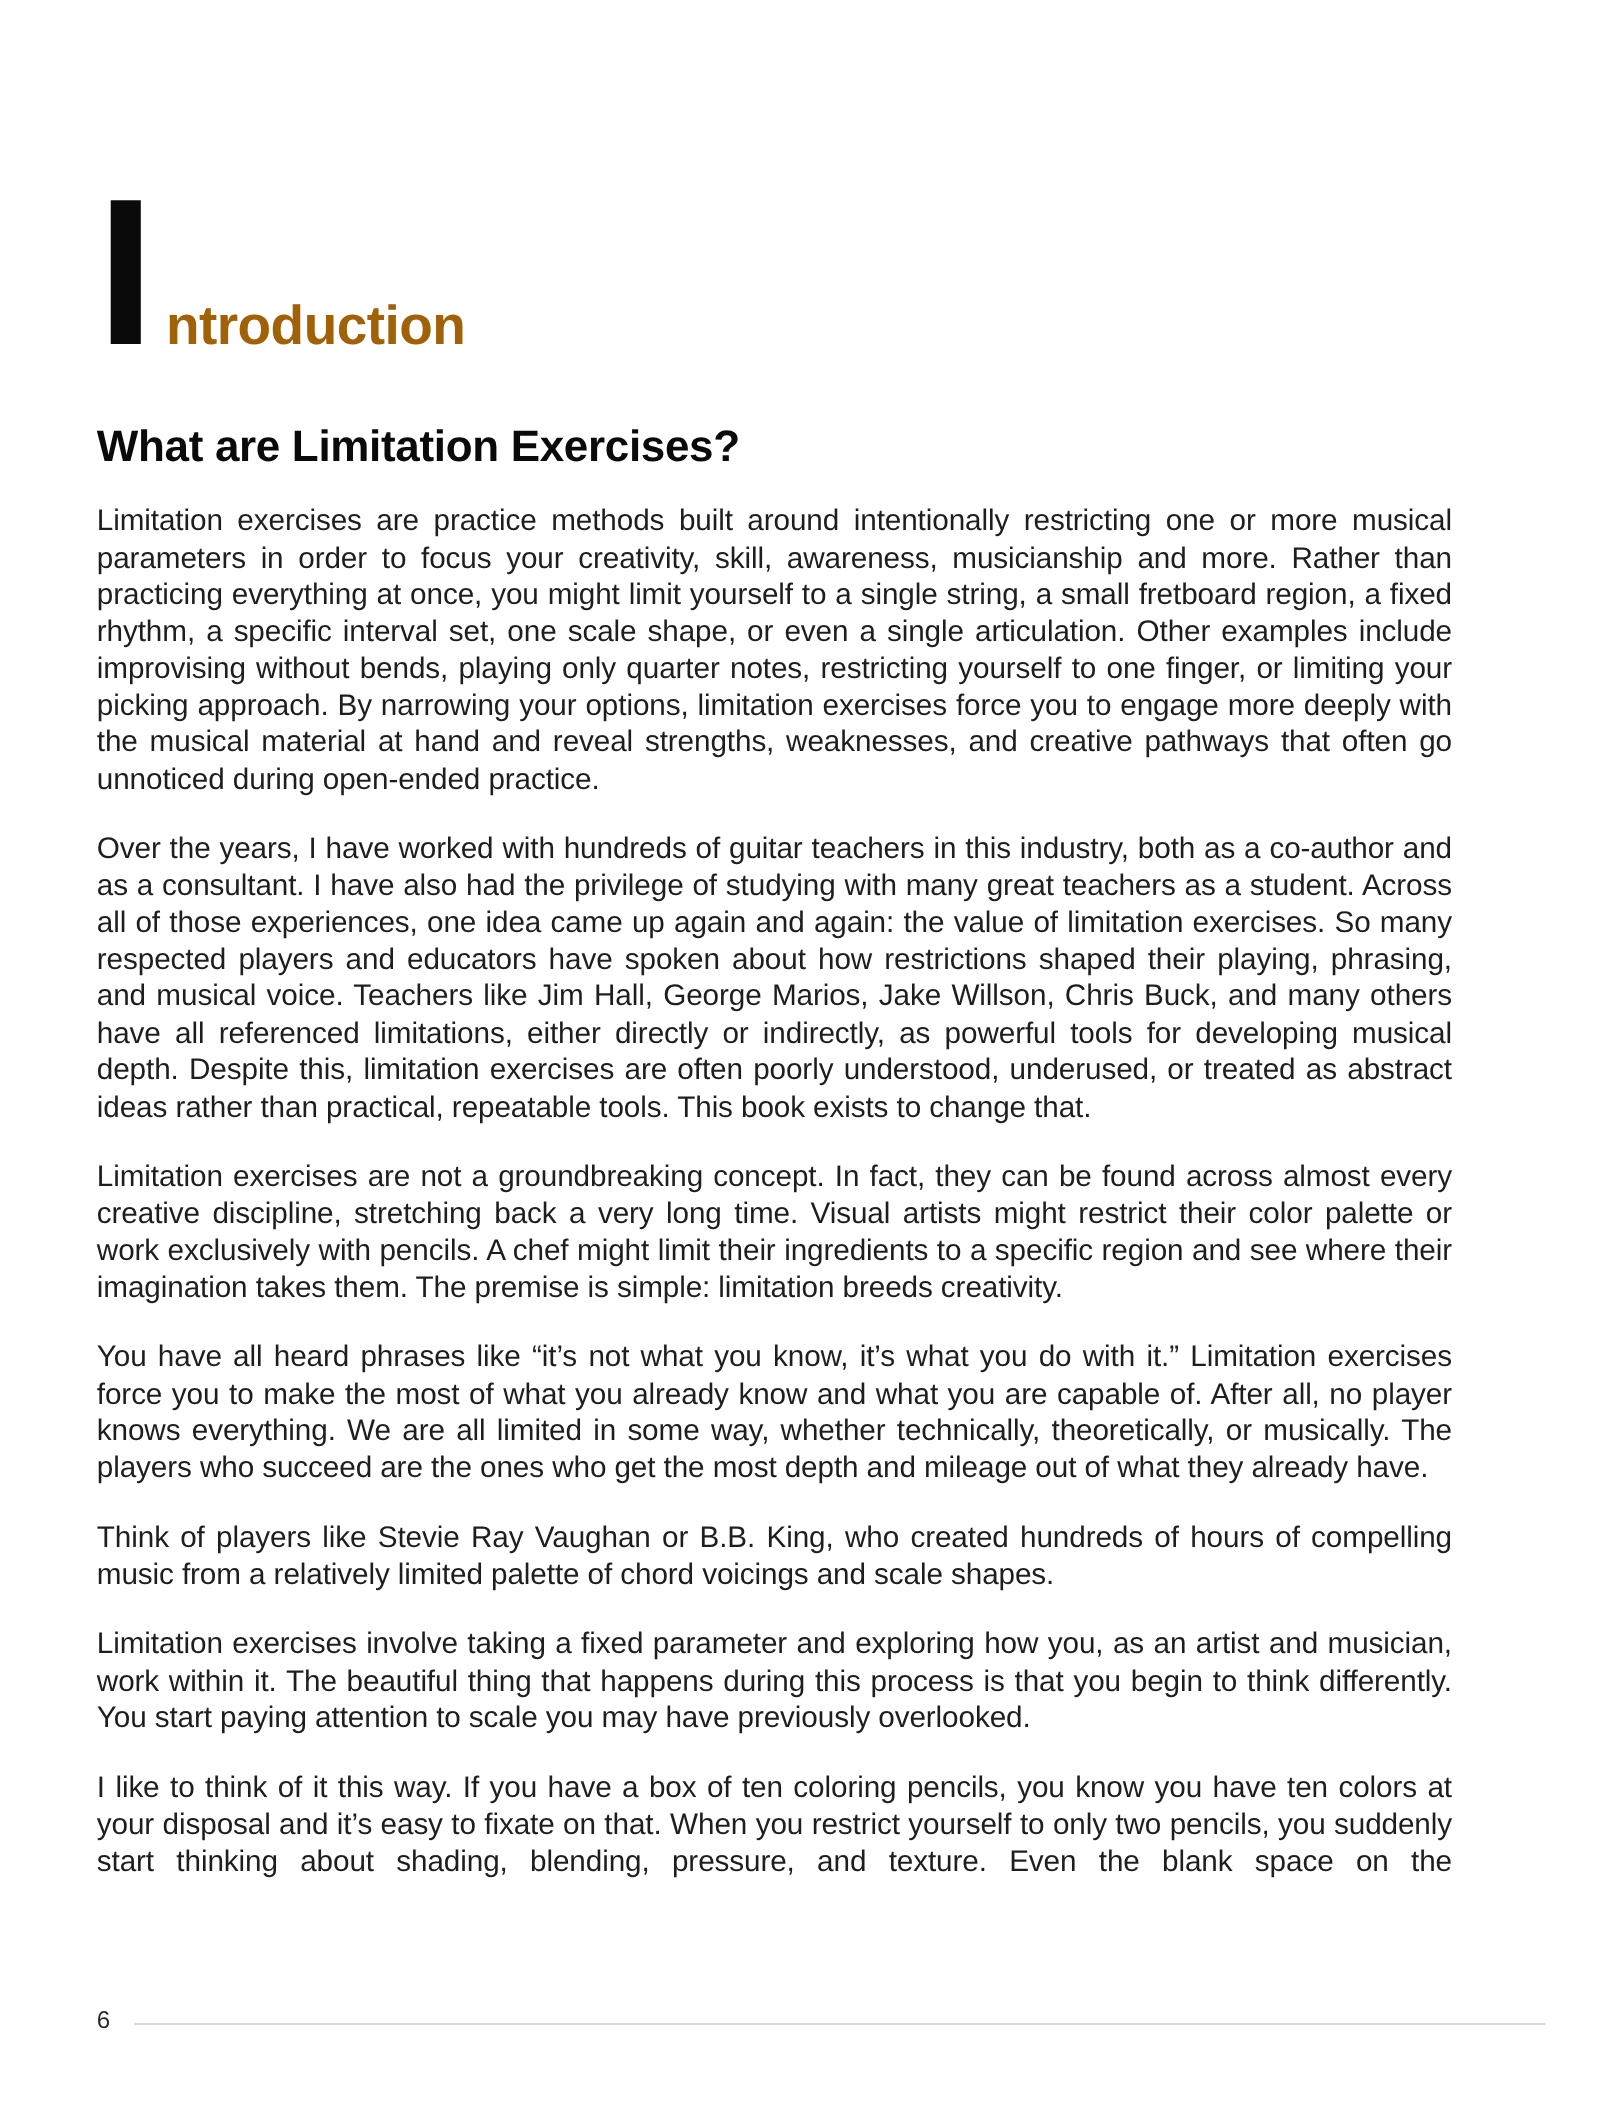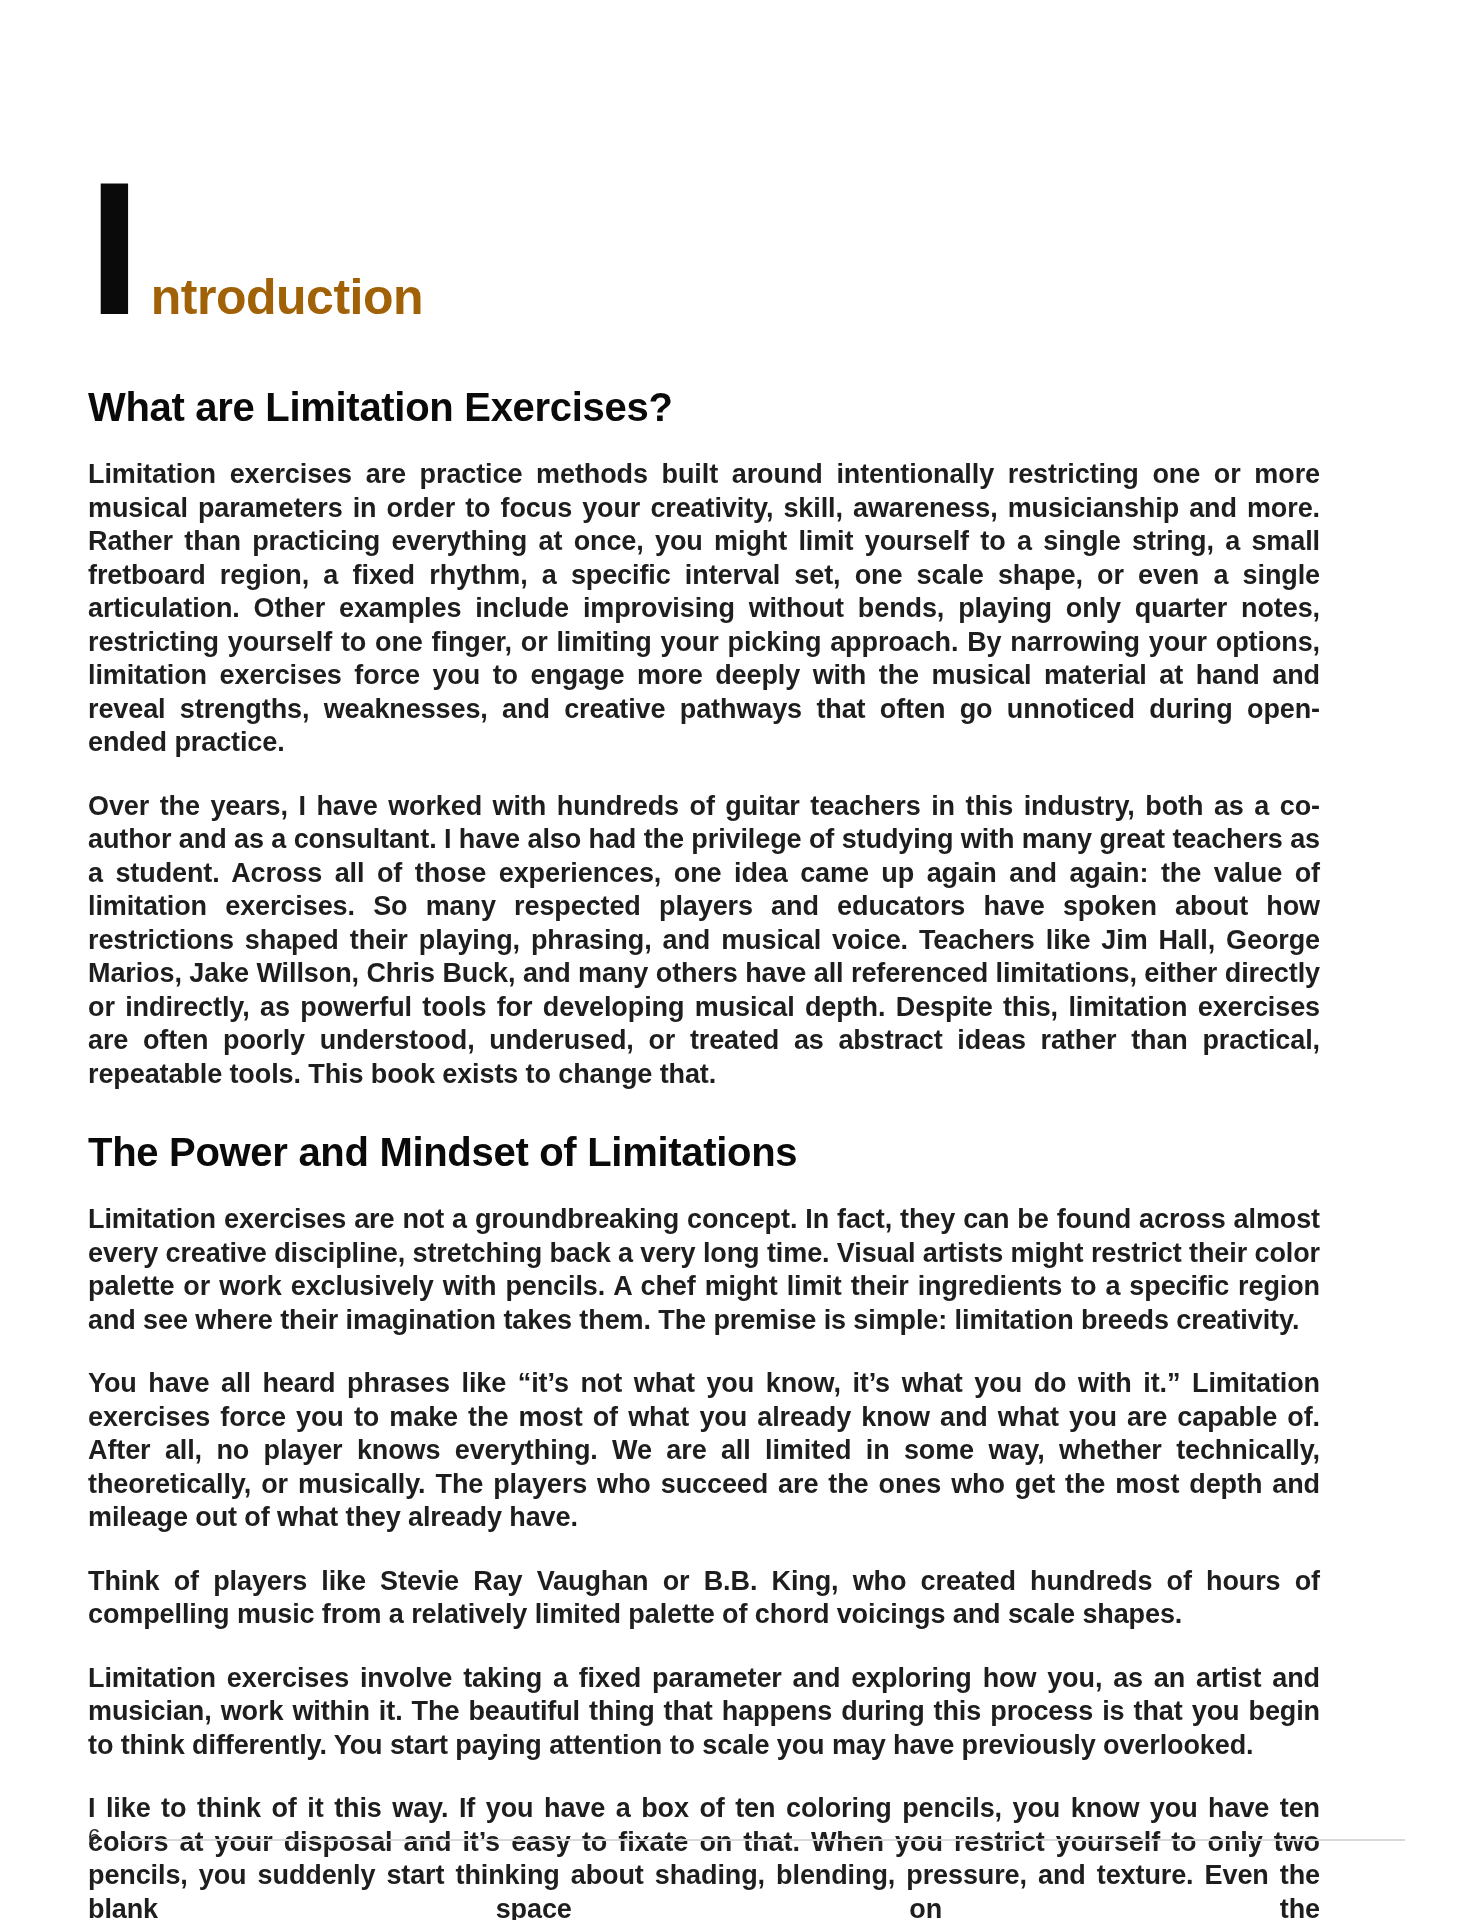--- a/index.html
+++ b/index.html
@@ -51,21 +51,20 @@
     letter-spacing: -0.3px;
     margin: 42px 0 32px 0;
   }
   p.body-paragraph {
     font-size: 27px;
     line-height: 33.5px;
     letter-spacing: -0.1px;
     text-align: justify;
     margin: 0 0 30px 0;
     color: #1e1e1e;
-    font-weight: bold;
   }
   
   p.body-paragraph.continued {
     text-align-last: justify;
     margin-bottom: 2px;
   }
   .page-footer {
     position: absolute;
     left: 88px;
     right: 67px;
@@ -98,21 +97,20 @@
       <span class="dropcap">I</span>
       <span class="chapter-title">ntroduction</span>
     </div>
 
     <h2 class="section-heading">What are Limitation Exercises?</h2>
 
     <p class="body-paragraph">Limitation exercises are practice methods built around intentionally restricting one or more musical parameters in order to focus your creativity, skill, awareness, musicianship and more. Rather than practicing everything at once, you might limit yourself to a single string, a small fretboard region, a fixed rhythm, a specific interval set, one scale shape, or even a single articulation. Other examples include improvising without bends, playing only quarter notes, restricting yourself to one finger, or limiting your picking approach. By narrowing your options, limitation exercises force you to engage more deeply with the musical material at hand and reveal strengths, weaknesses, and creative pathways that often go unnoticed during open-ended practice.</p>
 
     <p class="body-paragraph">Over the years, I have worked with hundreds of guitar teachers in this industry, both as a co-author and as a consultant. I have also had the privilege of studying with many great teachers as a student. Across all of those experiences, one idea came up again and again: the value of limitation exercises. So many respected players and educators have spoken about how restrictions shaped their playing, phrasing, and musical voice. Teachers like Jim Hall, George Marios, Jake Willson, Chris Buck, and many others have all referenced limitations, either directly or indirectly, as powerful tools for developing musical depth. Despite this, limitation exercises are often poorly understood, underused, or treated as abstract ideas rather than practical, repeatable tools. This book exists to change that.</p>
 
-    <h2 class="section-heading">The Power and Mindset of Limitations</h2>
 
     <p class="body-paragraph">Limitation exercises are not a groundbreaking concept. In fact, they can be found across almost every creative discipline, stretching back a very long time. Visual artists might restrict their color palette or work exclusively with pencils. A chef might limit their ingredients to a specific region and see where their imagination takes them. The premise is simple: limitation breeds creativity.</p>
 
     <p class="body-paragraph">You have all heard phrases like “it’s not what you know, it’s what you do with it.” Limitation exercises force you to make the most of what you already know and what you are capable of. After all, no player knows everything. We are all limited in some way, whether technically, theoretically, or musically. The players who succeed are the ones who get the most depth and mileage out of what they already have.</p>
 
     <p class="body-paragraph">Think of players like Stevie Ray Vaughan or B.B. King, who created hundreds of hours of compelling music from a relatively limited palette of chord voicings and scale shapes.</p>
 
     <p class="body-paragraph">Limitation exercises involve taking a fixed parameter and exploring how you, as an artist and musician, work within it. The beautiful thing that happens during this process is that you begin to think differently. You start paying attention to scale you may have previously overlooked.</p>
 
     <p class="body-paragraph continued">I like to think of it this way. If you have a box of ten coloring pencils, you know you have ten colors at your disposal and it’s easy to fixate on that. When you restrict yourself to only two pencils, you suddenly start thinking about shading, blending, pressure, and texture. Even the blank space on the</p>

